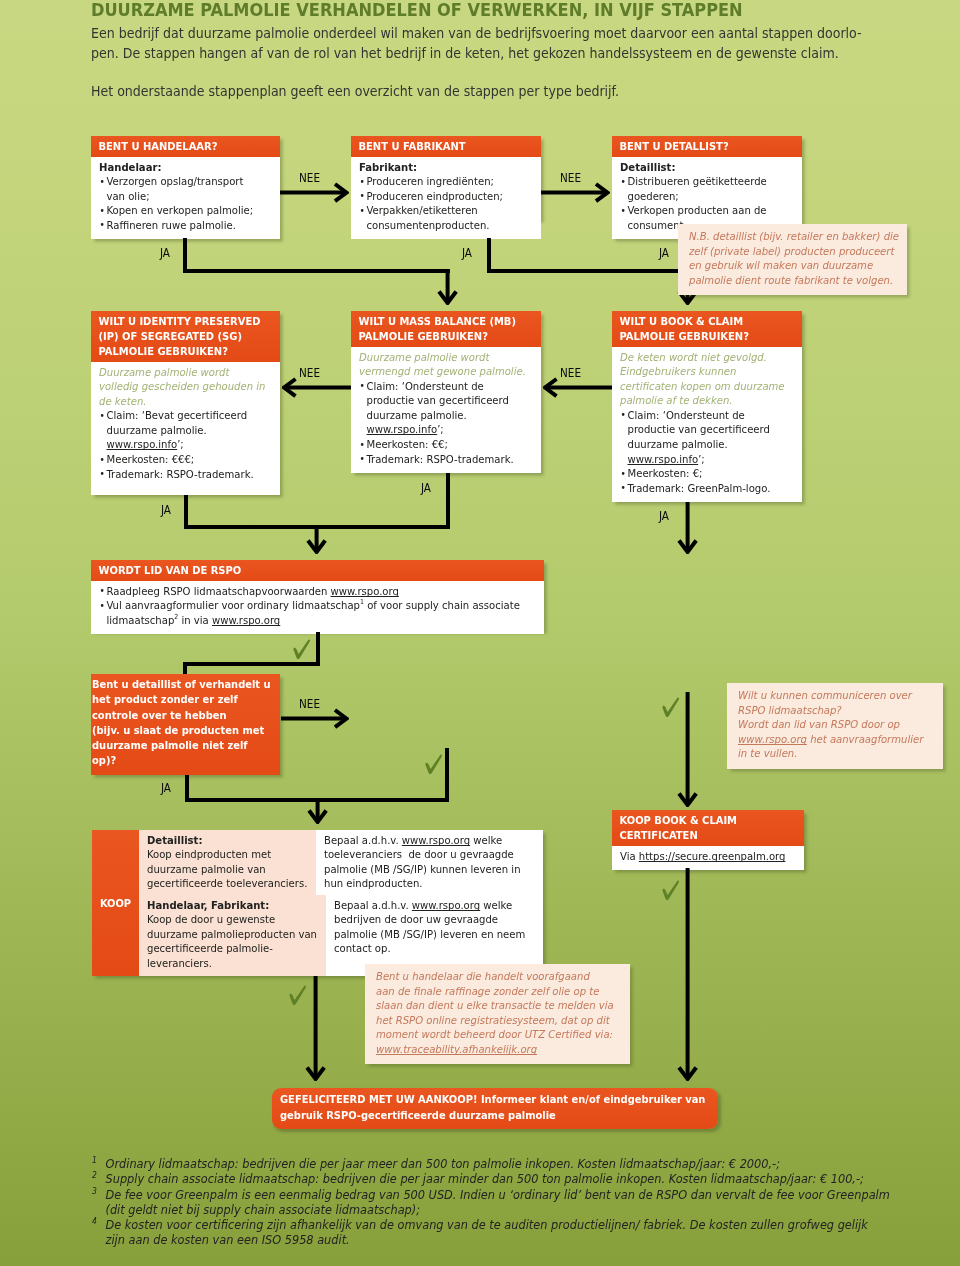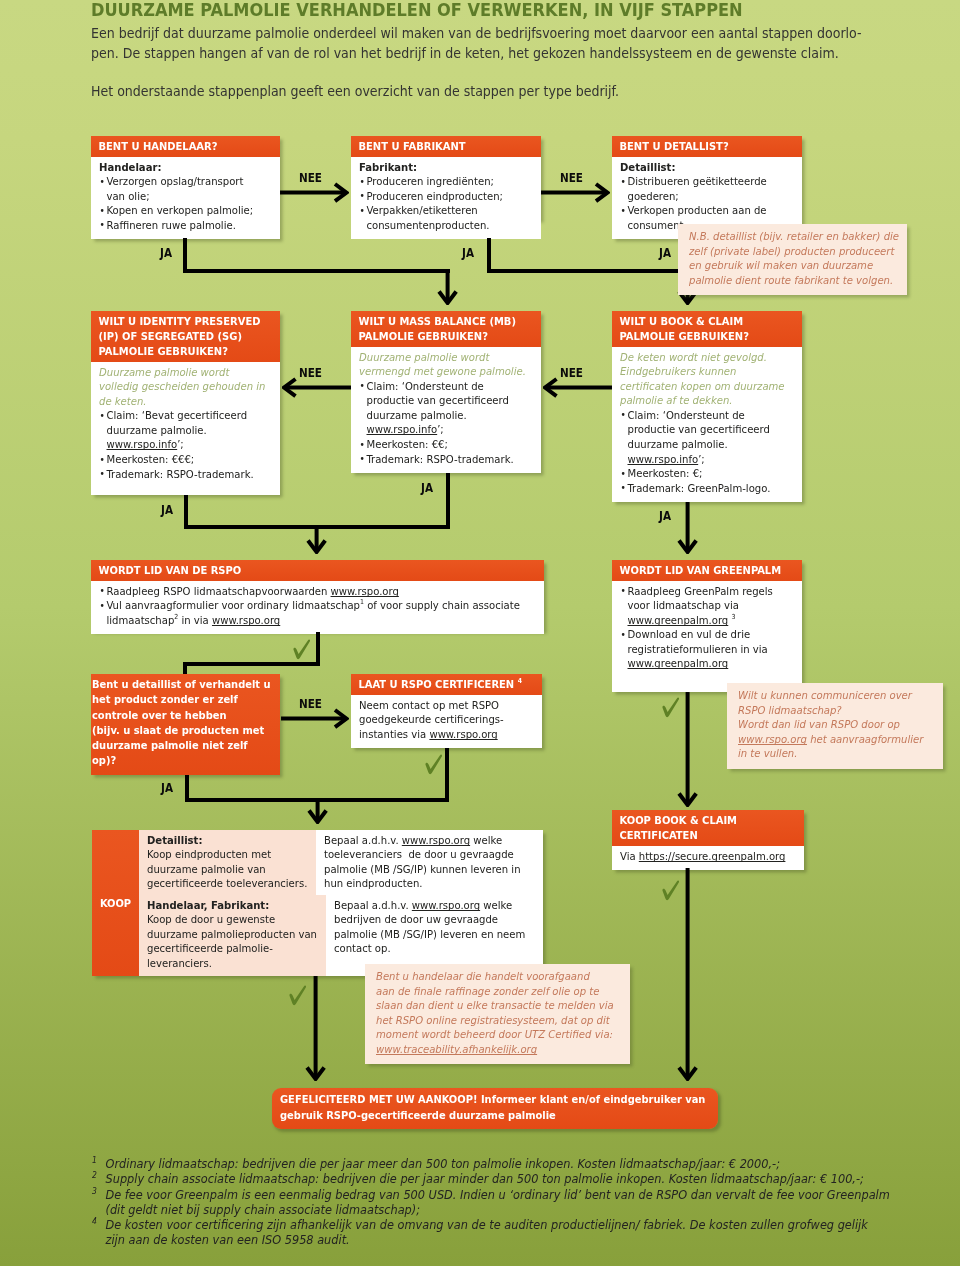--- a/index.html
+++ b/index.html
@@ -30,21 +30,21 @@
   .card-body li{font-size:11.2px;color:#222220;line-height:14.6px;padding-left:7.5px;position:relative;}
   .card-body li:before{content:"\2022";position:absolute;left:0.5px;top:-0.5px;font-size:10px;}
   .card-body .it{font-style:italic;color:#a1b274;font-size:11.2px;line-height:14.6px;}
   u{text-decoration:underline;text-decoration-skip-ink:none;text-underline-offset:1.2px;
      text-decoration-thickness:1px;}
   sup{font-size:.62em;line-height:0;}
 
   
   .hline{position:absolute;background:#000;height:4px;}
   .vline{position:absolute;background:#000;width:4px;}
-  .lbl{position:absolute;font-weight:bold;font-size:11.6px;color:#0b0b0b;}
+  .lbl{position:absolute;font-weight:normal;font-size:11.6px;color:#0b0b0b;}
   .ahead{position:absolute;}
 
   
   .note{position:absolute;background:#fbeade;color:#c4795b;font-style:italic;
     font-size:11.2px;line-height:14.5px;padding:6px 5px 7px 11px;box-sizing:border-box;
     box-shadow:2.5px 2.5px 3px rgba(60,70,30,.3);}
   .note > .inner{max-width:var(--nw,none);}
   .note u{text-decoration:underline;}
 
 
@@ -208,47 +208,32 @@
     </svg>
 <div class="card" style="left:91px;top:560px;width:453px;height:71px;box-sizing:border-box;">
       <div class="card-head">WORDT LID VAN DE RSPO</div>
       <div class="card-body">
         <ul>
           <li>Raadpleeg RSPO lidmaatschapvoorwaarden <u>www.rspo.org</u></li>
           <li>Vul aanvraagformulier voor ordinary lidmaatschap<sup>1</sup> of voor supply chain associate lidmaatschap<sup>2</sup> in via <u>www.rspo.org</u></li>
         </ul>
       </div>
     </div>
-<div class="card" style="left:612px;top:560px;width:190px;height:132px;box-sizing:border-box;--tw:160px;">
-      <div class="card-head">WORDT LID VAN GREENPALM</div>
-      <div class="card-body">
-        <ul>
-          <li>Raadpleeg GreenPalm regels voor lidmaatschap via <u>www.greenpalm.org</u> <sup>3</sup></li>
-          <li>Download en vul de drie registratieformulieren in via <u>www.greenpalm.org</u></li>
-        </ul>
-      </div>
-    </div>
 <div class="vline" style="left:316px;top:632px;height:34px;"></div>
 <div class="hline" style="left:183px;top:662px;width:137px;"></div>
 <div class="vline" style="left:183px;top:662px;height:14px;"></div>
 <svg class="check" style="left:292px;top:639px;" width="18.5" height="21" viewBox="0 0 18.5 21">
       <path d="M17.8 2.6 C18.2 1.8 18.1 1.0 17.6 0.7 C17.0 0.4 16.3 0.9 15.7 1.8 L6.6 14.9 L4.5 10.3 C4.0 9.1 3.2 8.5 2.4 8.7 C1.5 9.0 1.2 10.1 1.7 11.3 L4.3 18.2 C4.8 19.5 5.5 20.2 6.2 20.2 C6.8 20.2 7.3 19.7 7.8 19.0 Z" fill="#5f8125"></path>
     </svg>
 <div class="qblock" style="left:91px;top:674px;width:188.5px;height:101px;box-sizing:border-box;">Bent u detaillist of verhandelt u het product zonder er zelf controle over te hebben<br>(bijv. u slaat de producten met duurzame palmolie niet zelf op)?</div>
 <svg class="ahead" style="left:281px;top:707.9px;" width="67.5" height="21.2" viewBox="0 0 67.5 21.2">
       <path d="M0 10.6 H65.0" fill="none" stroke="#000" stroke-width="4.0"></path>
       <path d="M54.0 2.0 L65.5 10.6 L54.0 19.2" fill="none" stroke="#000" stroke-width="4.0" stroke-linecap="butt" stroke-linejoin="miter"></path>
     </svg>
 <div class="lbl" style="left:299px;top:697px;">NEE</div>
-<div class="card" style="left:351px;top:674px;width:191px;">
-      <div class="card-head"><span>LAAT U RSPO CERTIFICEREN</span> <sup>4</sup></div>
-      <div class="card-body" style="--tw:170px">
-        <div class="txt">Neem contact op met RSPO goedgekeurde certificerings-instanties via <u>www.rspo.org</u></div>
-      </div>
-    </div>
 <svg class="check" style="left:424px;top:754px;" width="18.5" height="21" viewBox="0 0 18.5 21">
       <path d="M17.8 2.6 C18.2 1.8 18.1 1.0 17.6 0.7 C17.0 0.4 16.3 0.9 15.7 1.8 L6.6 14.9 L4.5 10.3 C4.0 9.1 3.2 8.5 2.4 8.7 C1.5 9.0 1.2 10.1 1.7 11.3 L4.3 18.2 C4.8 19.5 5.5 20.2 6.2 20.2 C6.8 20.2 7.3 19.7 7.8 19.0 Z" fill="#5f8125"></path>
     </svg>
 <div class="vline" style="left:445px;top:748px;height:54px;"></div>
 <div class="hline" style="left:185px;top:798px;width:264px;"></div>
 <div class="vline" style="left:185px;top:775px;height:27px;"></div>
 <div class="lbl" style="left:161px;top:781px;">JA</div>
 <svg class="ahead" style="left:307.4px;top:798px;" width="21.2" height="26" viewBox="0 0 21.2 26">
       <path d="M10.6 0 V23.5" fill="none" stroke="#000" stroke-width="4.0"></path>
       <path d="M2.0 12.5 L10.6 24.0 L19.2 12.5" fill="none" stroke="#000" stroke-width="4.0" stroke-linecap="butt" stroke-linejoin="miter"></path>

